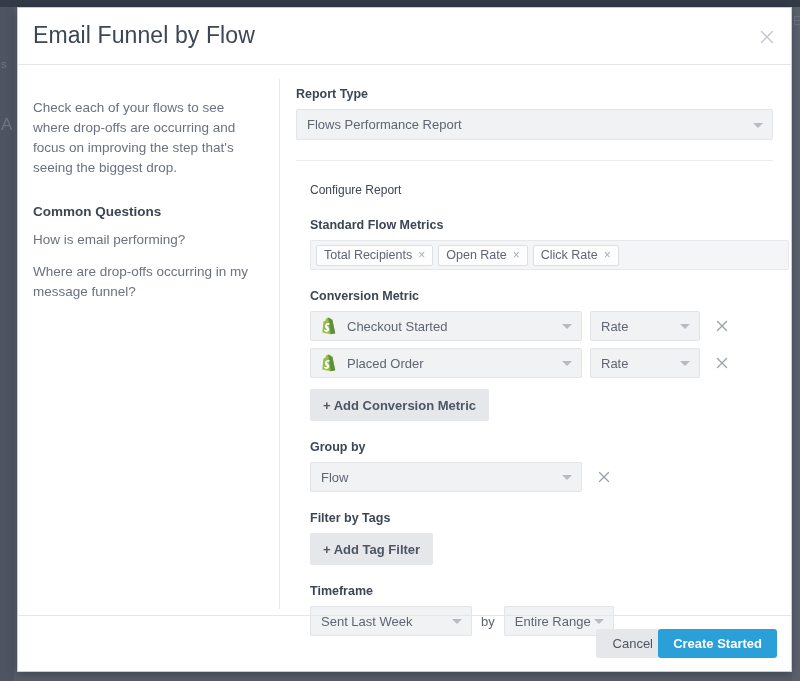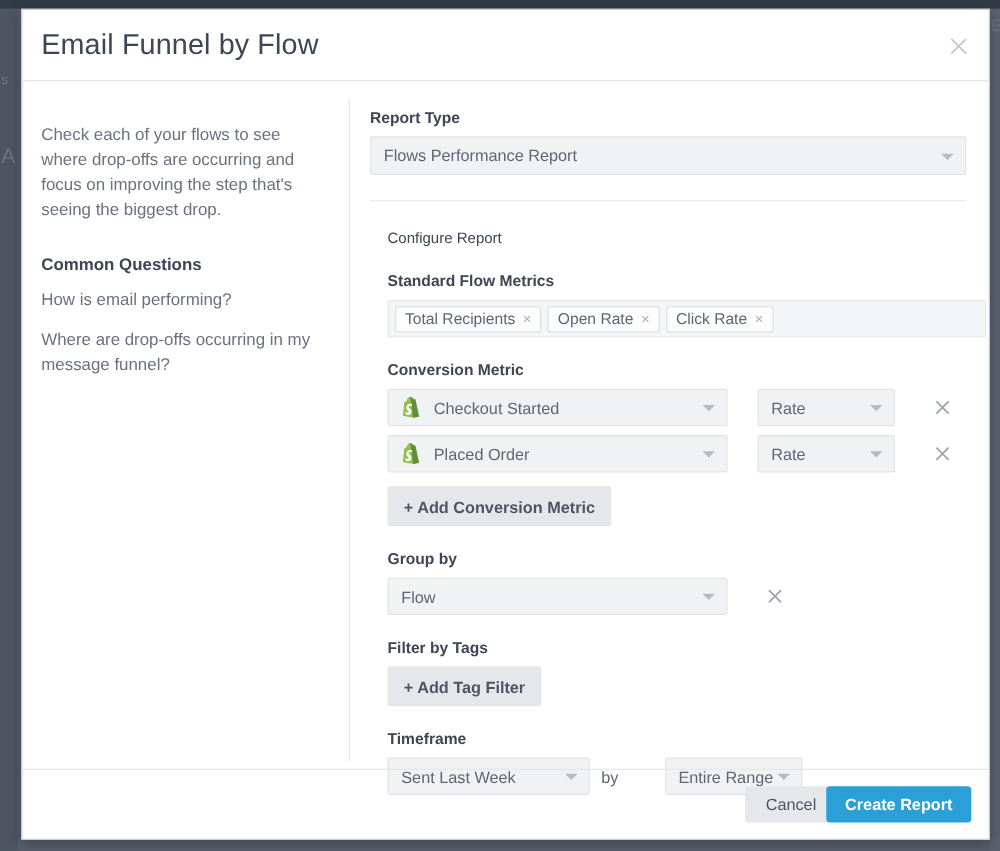--- a/index.html
+++ b/index.html
@@ -212,21 +212,21 @@
     font-size: 12px;
     color: #a8adb6;
     line-height: 1;
   }
 
   .block { margin-top: 19px; }
 
   .metric-row {
     display: flex;
     align-items: center;
-    gap: 24px;
+    gap: 8px;
     margin-bottom: 7px;
   }
   .metric-sel {
     width: 272px;
     padding-left: 36px;
   }
   .rate-sel { width: 110px; }
   .shop-icon {
     position: absolute;
     left: 9px;
@@ -260,21 +260,21 @@
 
   #groupby-sel { width: 272px; }
 
   #timeframe-row {
     display: flex;
     align-items: center;
     gap: 9px;
   }
   #timeframe-sel { width: 162px; }
   #by-word { font-size: 13px; color: #5e6573; }
-  #interval-sel { width: 110px; margin-left: 28px; }
+  #interval-sel { width: 110px; }
 
   
   #modal-footer {
     position: absolute;
     left: 0; bottom: 0;
     width: 773px;
     height: 56px;
     border-top: 1px solid #e4e6e9;
   }
   #cancel-button {
@@ -453,16 +453,16 @@
             </div>
           </div>
         </div>
 
       </div>
     </div>
   </div>
 
   <div id="modal-footer">
     <button id="cancel-button">Cancel</button>
-    <button id="create-report-button">Create Report</button>
+    <button id="create-report-button">Create Started</button>
   </div>
 
 </div>
 
 </body></html>

